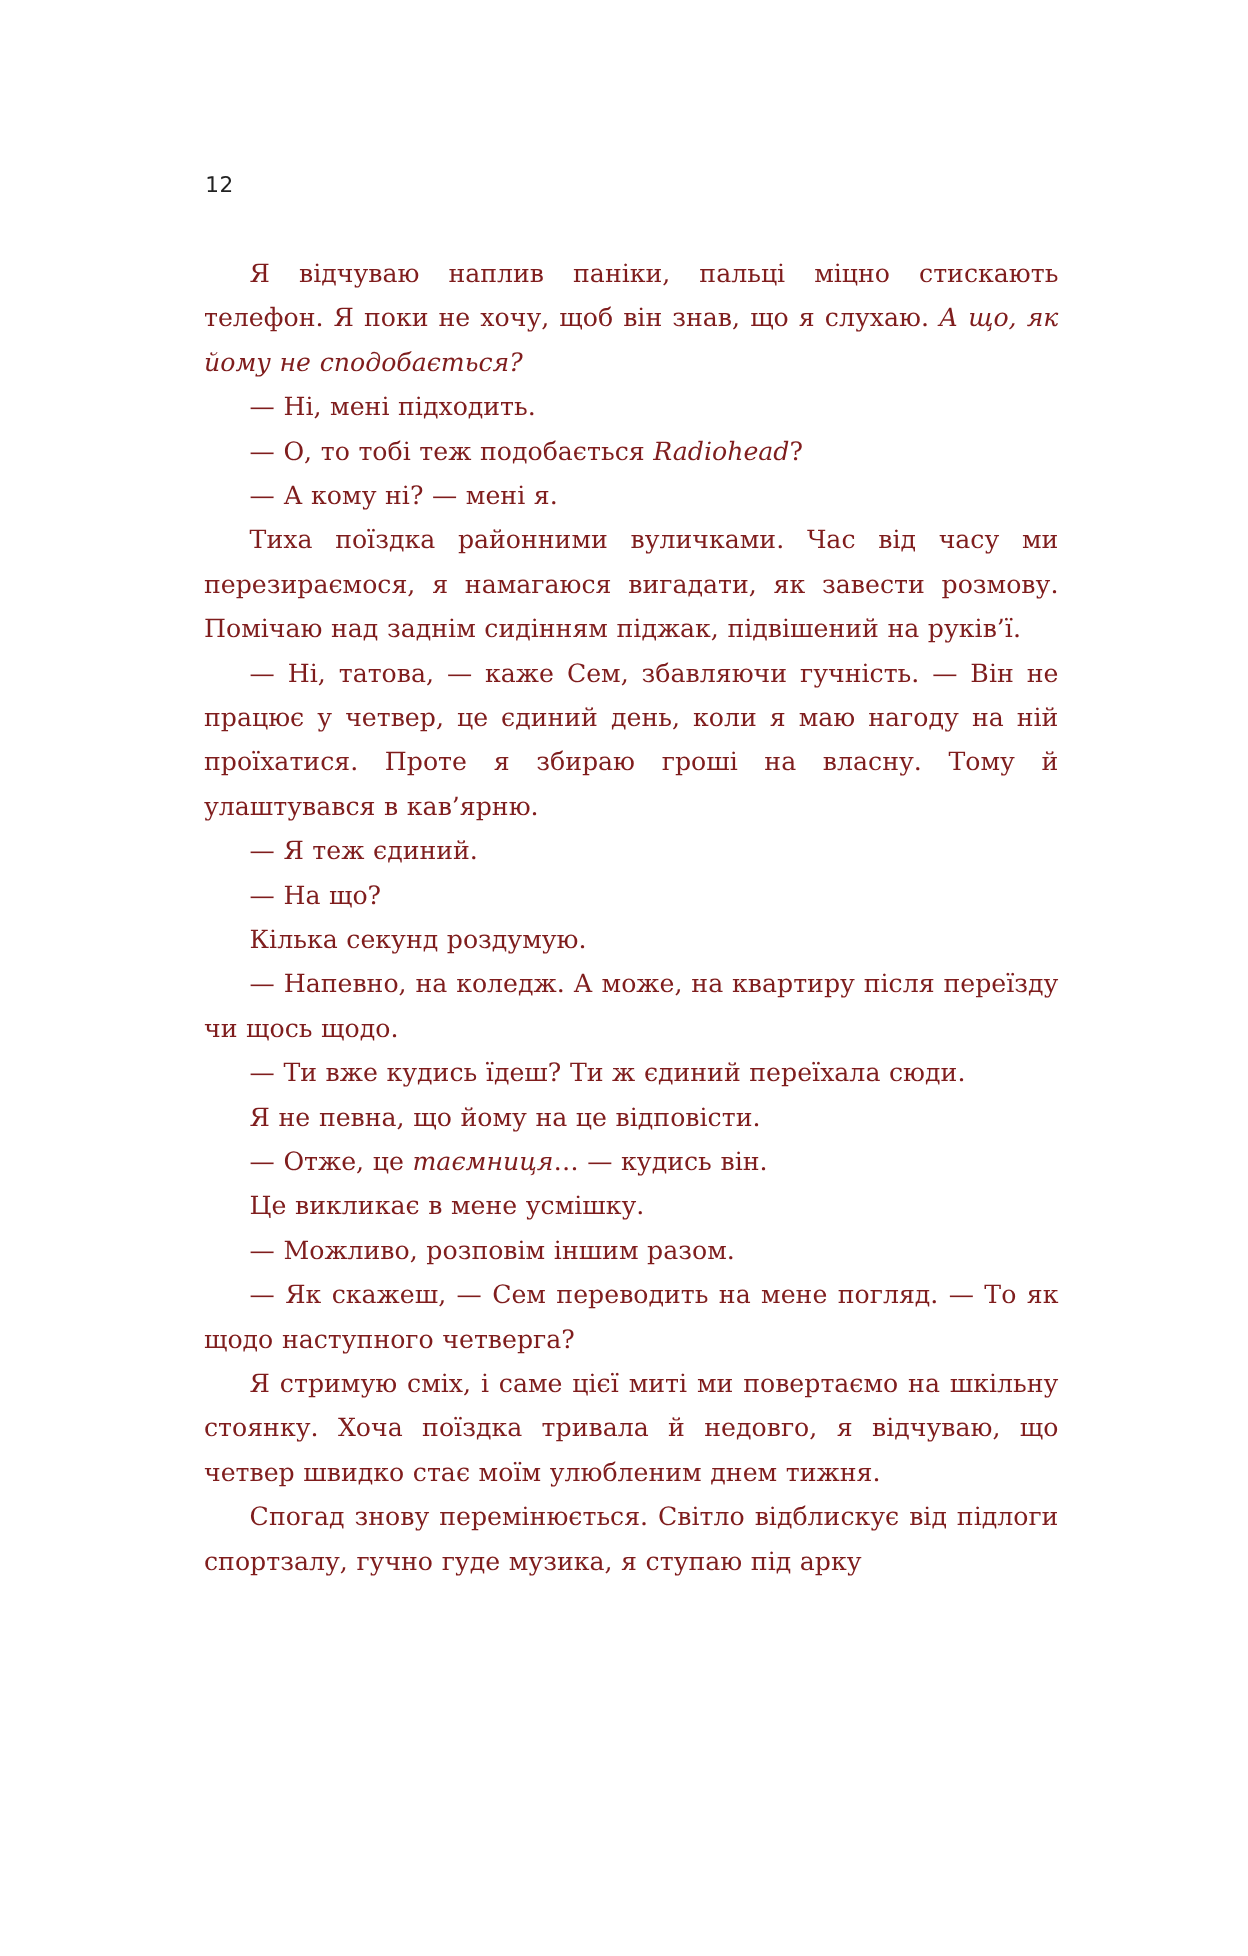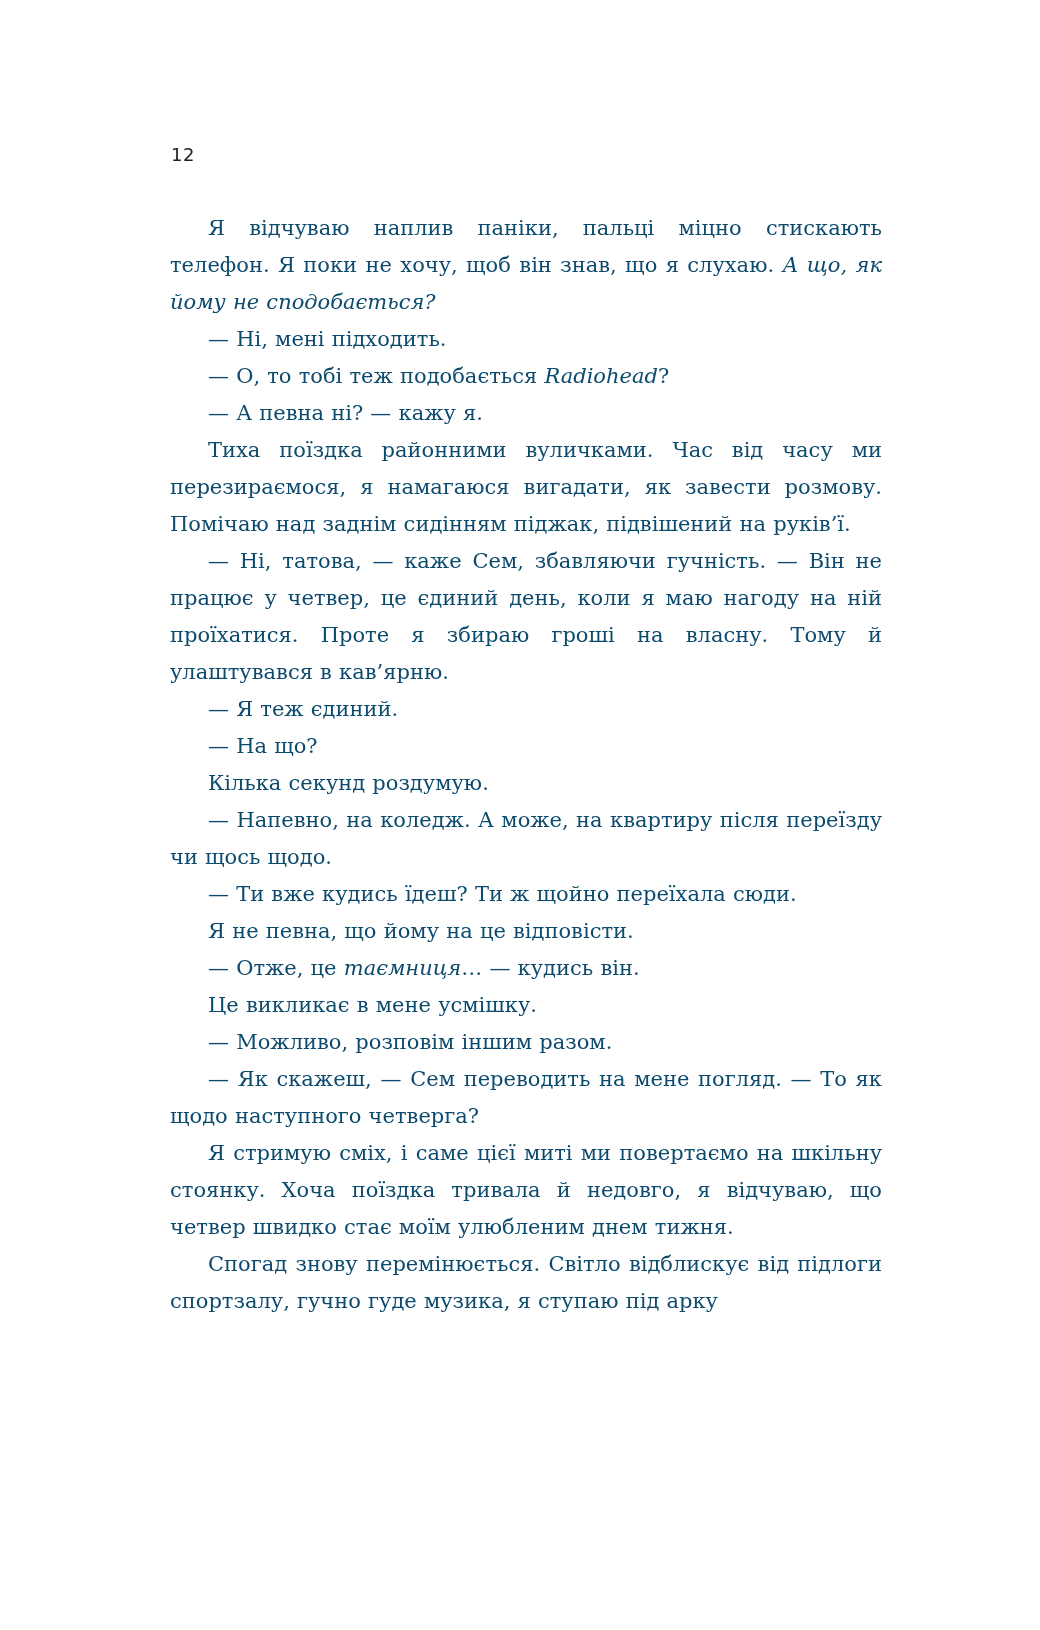--- a/index.html
+++ b/index.html
@@ -37,44 +37,44 @@
     top: 210px;
     left: 170px;
     width: 712px;
   }
   .para {
     margin: 0;
     font-size: 21px;
     line-height: 37px;
     text-align: justify;
     text-indent: 38px;
-    color: #0c4a6e;
+    color: #7f1d1d;
     word-spacing: 0.5px;
   }
   .italic {
     font-style: italic;
   }
 </style>
 </head>
 <body>
 
 <div class="page">
   <div class="page-number">12</div>
   <div class="text-block">
       <p class="para"><span>Я відчуваю наплив паніки, пальці міцно стискають телефон. Я поки не хочу, щоб він знав, що я слухаю. </span><span class="italic">А що, як йому не сподобається?</span></p>
       <p class="para"><span>— Ні, мені підходить.</span></p>
       <p class="para"><span>— О, то тобі теж подобається </span><span class="italic">Radiohead</span><span>?</span></p>
-      <p class="para"><span>— А певна ні? — кажу я.</span></p>
+      <p class="para"><span>— А кому ні? — мені я.</span></p>
       <p class="para"><span>Тиха поїздка районними вуличками. Час від часу ми перезираємося, я намагаюся вигадати, як завести розмову. Помічаю над заднім сидінням піджак, підвішений на руків’ї.</span></p>
       <p class="para"><span>— Ні, татова, — каже Сем, збавляючи гучність. — Він не працює у четвер, це єдиний день, коли я маю нагоду на ній проїхатися. Проте я збираю гроші на власну. Тому й улаштувався в кав’ярню.</span></p>
       <p class="para"><span>— Я теж єдиний.</span></p>
       <p class="para"><span>— На що?</span></p>
       <p class="para"><span>Кілька секунд роздумую.</span></p>
       <p class="para"><span>— Напевно, на коледж. А може, на квартиру після переїзду чи щось щодо.</span></p>
-      <p class="para"><span>— Ти вже кудись їдеш? Ти ж щойно переїхала сюди.</span></p>
+      <p class="para"><span>— Ти вже кудись їдеш? Ти ж єдиний переїхала сюди.</span></p>
       <p class="para"><span>Я не певна, що йому на це відповісти.</span></p>
       <p class="para"><span>— Отже, це </span><span class="italic">таємниця</span><span>… — кудись він.</span></p>
       <p class="para"><span>Це викликає в мене усмішку.</span></p>
       <p class="para"><span>— Можливо, розповім іншим разом.</span></p>
       <p class="para"><span>— Як скажеш, — Сем переводить на мене погляд. — То як щодо наступного четверга?</span></p>
       <p class="para"><span>Я стримую сміх, і саме цієї миті ми повертаємо на шкільну стоянку. Хоча поїздка тривала й недовго, я відчуваю, що четвер швидко стає моїм улюбленим днем тижня.</span></p>
       <p class="para"><span>Спогад знову перемінюється. Світло відблискує від підлоги спортзалу, гучно гуде музика, я ступаю під арку</span></p>
     </div>
 </div>
 

